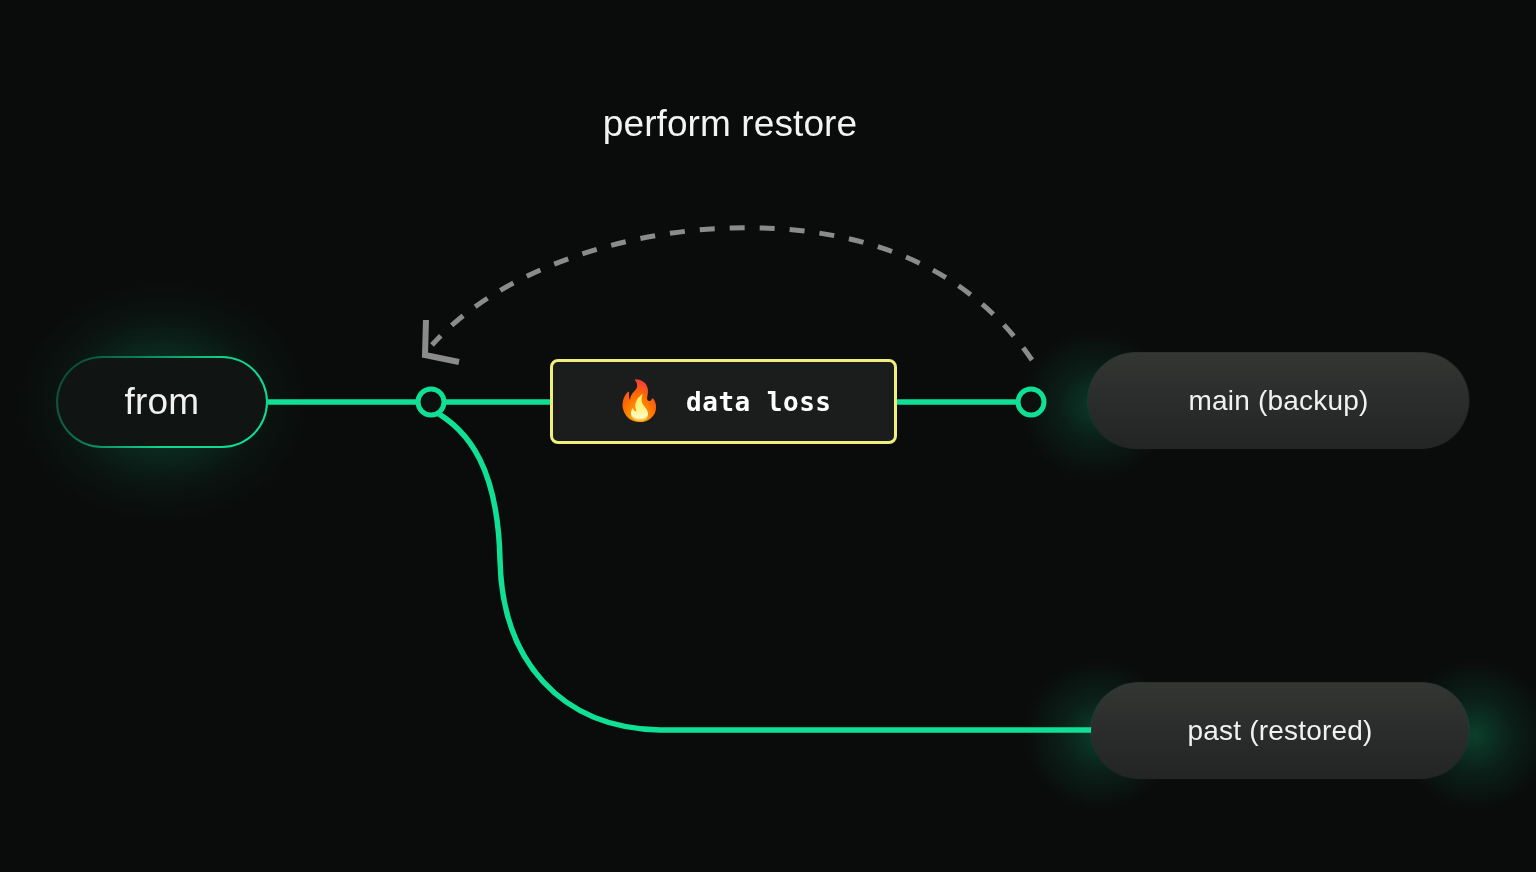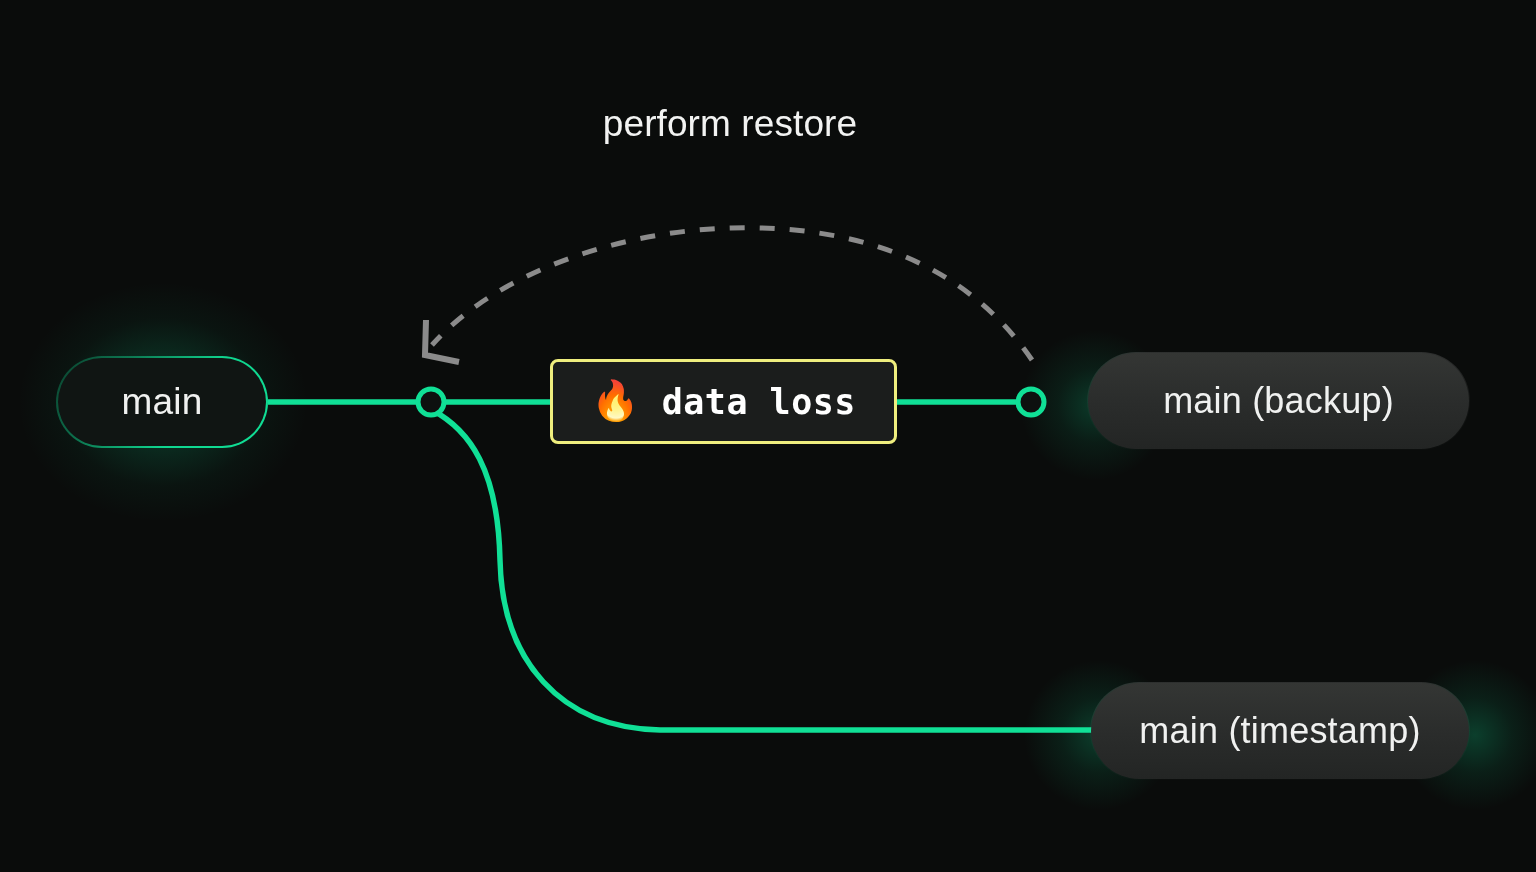--- a/index.html
+++ b/index.html
@@ -96,21 +96,21 @@
 
   
   .pill {
     position: absolute;
     display: flex;
     align-items: center;
     justify-content: center;
     border-radius: 999px;
     box-sizing: border-box;
     color: #f0f1f0;
-    font-size: 36px;
+    font-size: 28px;
     letter-spacing: 0.2px;
     white-space: nowrap;
   }
 
   
   #node-main {
     left: 56px;
     top: 356px;
     width: 212px;
     height: 92px;
@@ -161,21 +161,21 @@
     justify-content: center;
     gap: 22px;
   }
   #dataloss-emoji {
     font-size: 39px;
     line-height: 1;
     margin-top: -2px;
   }
   #dataloss-label {
     font-family: "DejaVu Sans Mono", "Liberation Mono", monospace;
-    font-size: 35px;
+    font-size: 26px;
     font-weight: 700;
     color: #ffffff;
     letter-spacing: 0.5px;
   }
 </style>
 </head>
 <body>
 
 <div id="canvas">
 
@@ -214,24 +214,24 @@
              C 960 255, 845 225, 731 228
              C 620 231, 497 272, 432 345" stroke="#8b8b8b" stroke-width="5" fill="none" stroke-dasharray="15 15" stroke-linecap="butt"></path>
 
     <path d="M 426 320 L 425 355 L 459 362" stroke="#8b8b8b" stroke-width="6" fill="none" stroke-linecap="butt" stroke-linejoin="miter"></path>
   </svg>
 
   <div id="annotation">
     <div>perform restore</div>
   </div>
 
-  <div class="pill" id="node-main">main</div>
+  <div class="pill" id="node-main">from</div>
 
   <div class="pill pill-grey" id="node-backup">main (backup)</div>
 
-  <div class="pill pill-grey" id="node-restored">main (timestamp)</div>
+  <div class="pill pill-grey" id="node-restored">past (restored)</div>
 
   <div id="node-dataloss">
     <span id="dataloss-emoji">🔥</span>
     <span id="dataloss-label">data loss</span>
   </div>
 
 </div>
 
 </body></html>

